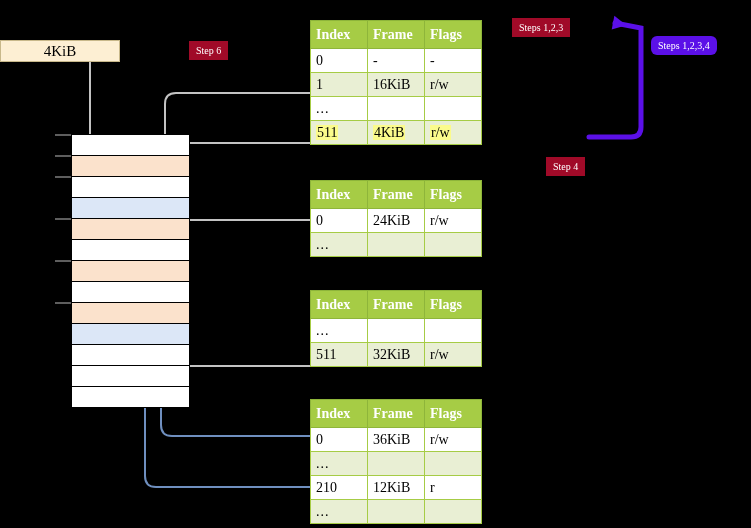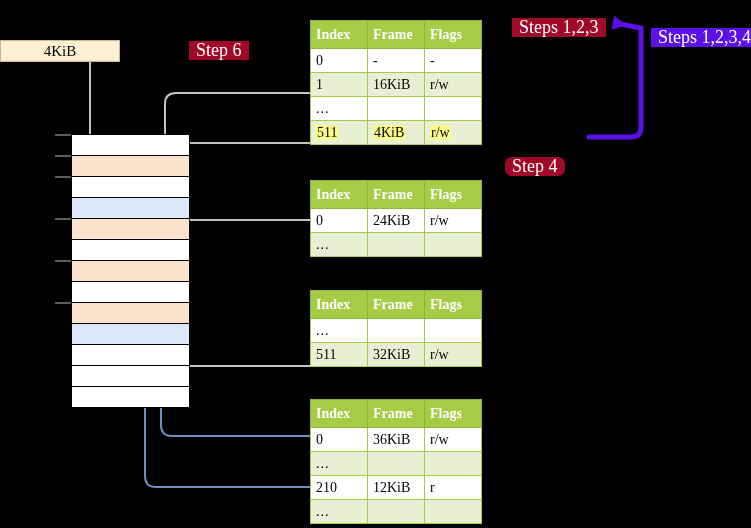--- a/index.html
+++ b/index.html
@@ -37,21 +37,21 @@
     line-height: 21px;
     text-align: center;
     font-family: "Liberation Serif", serif;
   }
 
   
   .badge {
     position: absolute;
     box-sizing: border-box;
     color: #FFFFFF;
-    font-size: 18px;
+    font-size: 10px;
     line-height: 19px;
     padding: 0 7px;
     white-space: nowrap;
     font-family: "Liberation Serif", serif;
   }
   .badge.crimson { background: #A00A28; }
   .badge.violet  { background: #5B10E8; }
 
   
   .mem-col {
@@ -170,22 +170,22 @@
 
     <g>
       <path d="M589,137 L631,137 Q641,137 641,127 L641,28 L615,23" fill="none" stroke="#5B10E8" stroke-width="5" stroke-linecap="round" marker-end="url(#ah-violet)"></path>
     </g>
   </svg>
 
   <div class="size-box" style="left:0px; top:40px; width:120px; height:22px;">4KiB</div>
 
   <div class="badge crimson" style="left:189px; top:41px;">Step 6</div>
   <div class="badge crimson" style="left:512px; top:18px;">Steps 1,2,3</div>
-  <div class="badge violet" style="left:651px; top:28px;">Steps 1,2,3,4</div>
-  <div class="badge crimson" style="left:505px; top:157px;border-radius:7px;">Step 4</div>
+  <div class="badge violet" style="left:651px; top:36px;border-radius:6px;">Steps 1,2,3,4</div>
+  <div class="badge crimson" style="left:546px; top:157px;">Step 4</div>
 
   <div class="mem-col" id="mem-col">
       <div class="mem-row" style="top: 0px; height: 22px;"></div>
       <div class="mem-tick" style="left: -16px; top: 0px;"></div>
       <div class="mem-row orange" style="top: 21px; height: 22px;"></div>
       <div class="mem-tick" style="left: -16px; top: 21px;"></div>
       <div class="mem-row" style="top: 42px; height: 22px;"></div>
       <div class="mem-tick" style="left: -16px; top: 42px;"></div>
       <div class="mem-row blue" style="top: 63px; height: 22px;"></div>
       <div class="mem-row orange" style="top: 84px; height: 22px;"></div>

